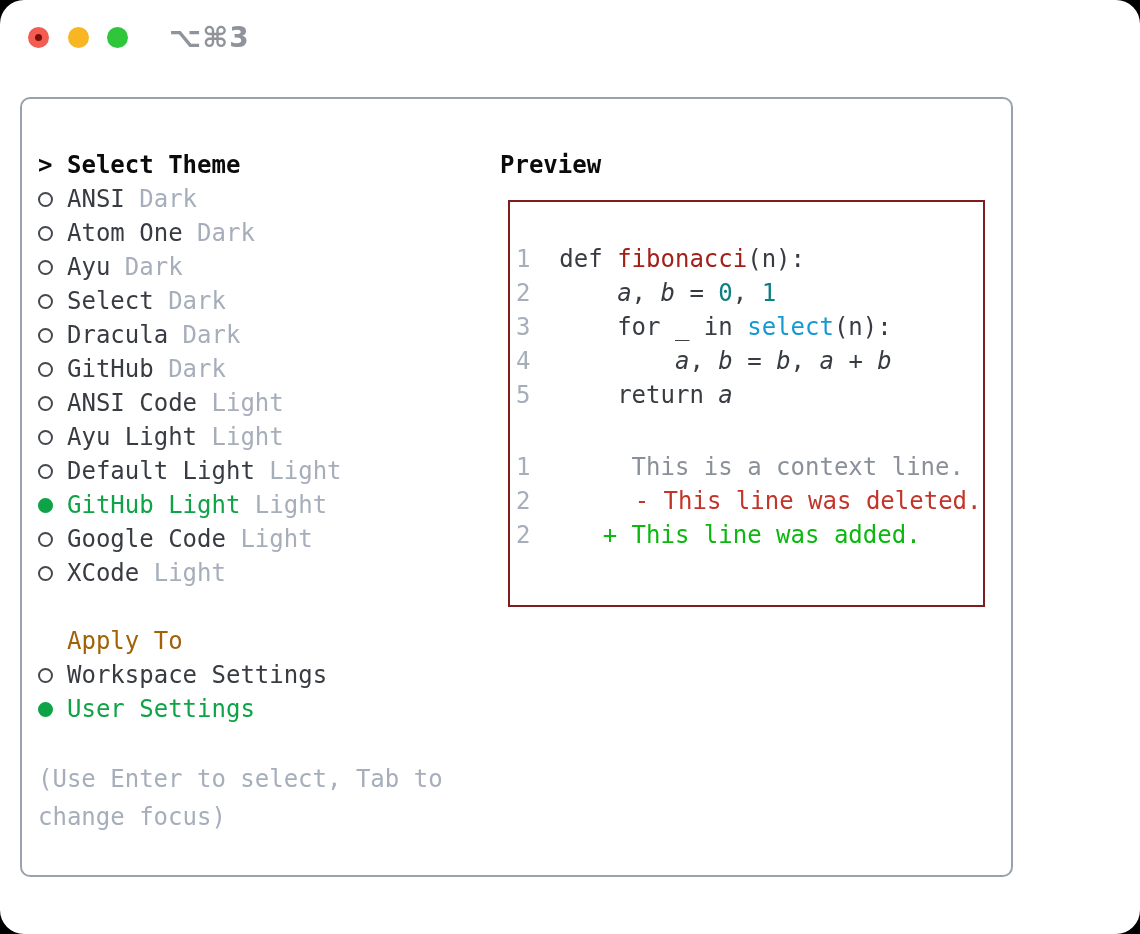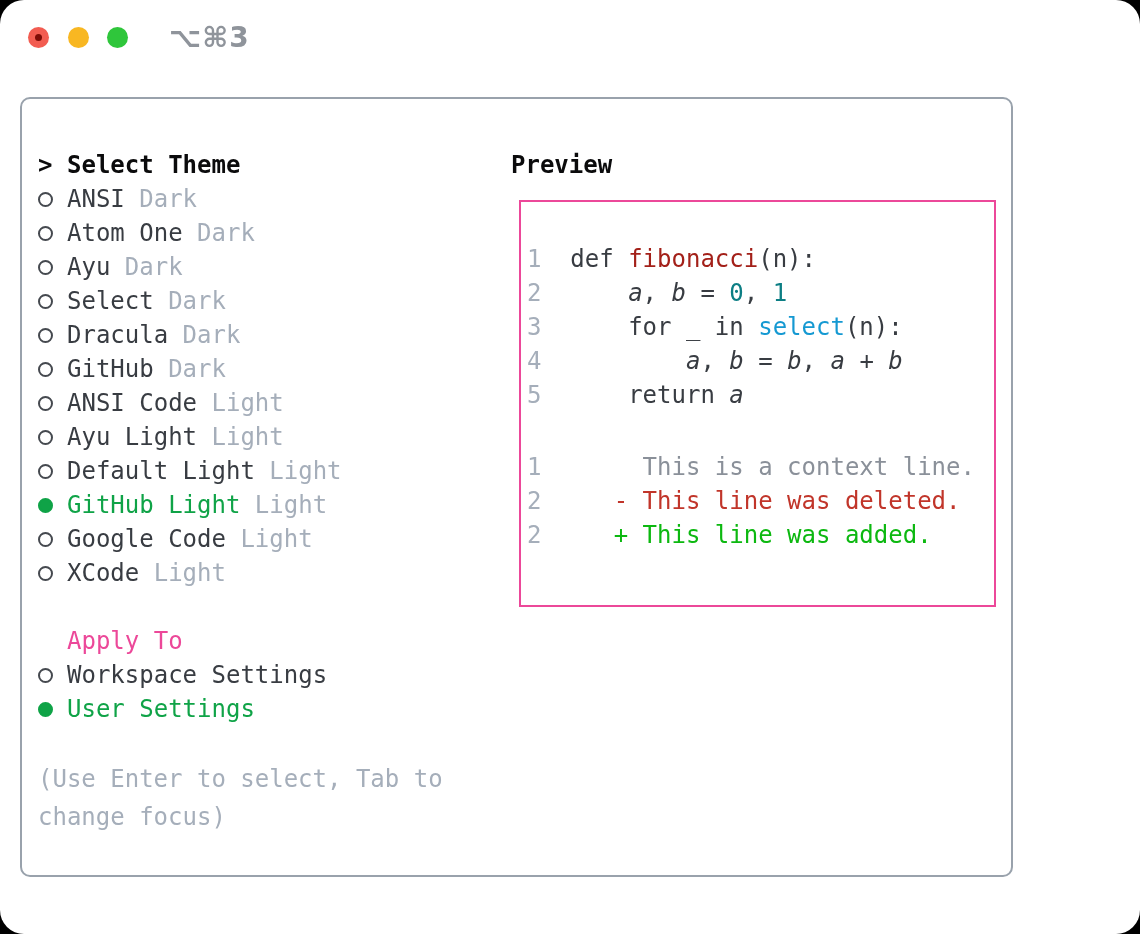--- a/index.html
+++ b/index.html
@@ -22,54 +22,54 @@
     font-family:"DejaVu Sans","Liberation Sans",sans-serif;
     font-size:28px; font-weight:bold; color:#8f949b; letter-spacing:1px;
   }
   
   .panel {
     position:absolute; left:20px; top:97px; width:993px; height:780px;
     border:2px solid #99a2ac; border-radius:10px; box-sizing:border-box;
     background:#fff;
   }
   .left-col  { position:absolute; left:16px; top:49px; width:450px; }
-  .right-col { position:absolute; left:489px; top:49px; width:500px; }
+  .right-col { position:absolute; left:478px; top:49px; width:500px; }
 
   .row { height:34px; display:flex; align-items:center;
          font-size:24px; line-height:34px; color:#383c42; white-space:pre; }
   .hdr { font-weight:bold; color:#0b0b0c; }
   .cursor { display:inline-block; width:29px; font-weight:bold; color:#0b0b0c; }
   .indent { display:inline-block; width:29px; }
 
   .bullet { width:15px; height:15px; box-sizing:border-box; border-radius:50%;
             border:2.5px solid #45494f; margin-right:14px; flex:0 0 auto; }
   .bullet.sel { background:#0fa347; border-color:#0fa347; }
   .t-name.sel { color:#0fa347; }
   .t-variant { color:#a5aeba; margin-left:0.602em; }
 
   .gap34 { height:34px; }
   .hint { margin-top:34px; width:440px; font-size:24px; line-height:38px;
           color:#a5aeba; white-space:normal; }
 
   
   .preview-box {
     margin-top:18px; margin-left:8px; width:477px; height:407px;
-    border:2px solid #ec4899; box-sizing:border-box;
+    border:2px solid #7f1d1d; box-sizing:border-box;
     padding:40px 0 0 6px; overflow:hidden;
   }
   .code-line { height:34px; font-size:24px; line-height:34px; white-space:pre; }
   .blank-line { height:38px; }
   .ln      { color:#a5aeba; }
   .code    { color:#383c42; }
   .func    { color:#a32019; }
   .numc    { color:#0c7e84; }
   .builtin { color:#1599d2; }
   .var     { color:#383c42; font-style:italic; }
   .ctx     { color:#8a9099; }
-  .del     { color:#c1352a; }
+  .del     { color:#c1352a;margin-left:32px; }
   .add     { color:#0cb810; }
 </style>
 </head>
 <body>
 
 <div class="titlebar">
   <div class="tl tl-close">
       <div class="dot"></div>
     </div>
   <div class="tl tl-min"></div>
@@ -93,21 +93,21 @@
         <div class="row"><span class="bullet"></span><span class="t-name">ANSI Code</span><span class="t-variant">Light</span></div>
         <div class="row"><span class="bullet"></span><span class="t-name">Ayu Light</span><span class="t-variant">Light</span></div>
         <div class="row"><span class="bullet"></span><span class="t-name">Default Light</span><span class="t-variant">Light</span></div>
         <div class="row"><span class="bullet sel"></span><span class="t-name sel">GitHub Light</span><span class="t-variant">Light</span></div>
         <div class="row"><span class="bullet"></span><span class="t-name">Google Code</span><span class="t-variant">Light</span></div>
         <div class="row"><span class="bullet"></span><span class="t-name">XCode</span><span class="t-variant">Light</span></div>
       </div>
 
     <div class="gap34"></div>
     <div class="row">
-      <span class="indent"></span><span style="color:#ec4899">Apply To</span>
+      <span class="indent"></span><span style="color:#a16207">Apply To</span>
     </div>
     <div id="apply-list">
         <div class="row"><span class="bullet"></span><span class="t-name">Workspace Settings</span></div>
         <div class="row"><span class="bullet sel"></span><span class="t-name sel">User Settings</span></div>
       </div>
 
     <div class="hint">(Use Enter to select, Tab to change focus)</div>
   </div>
 
   <div class="right-col">

